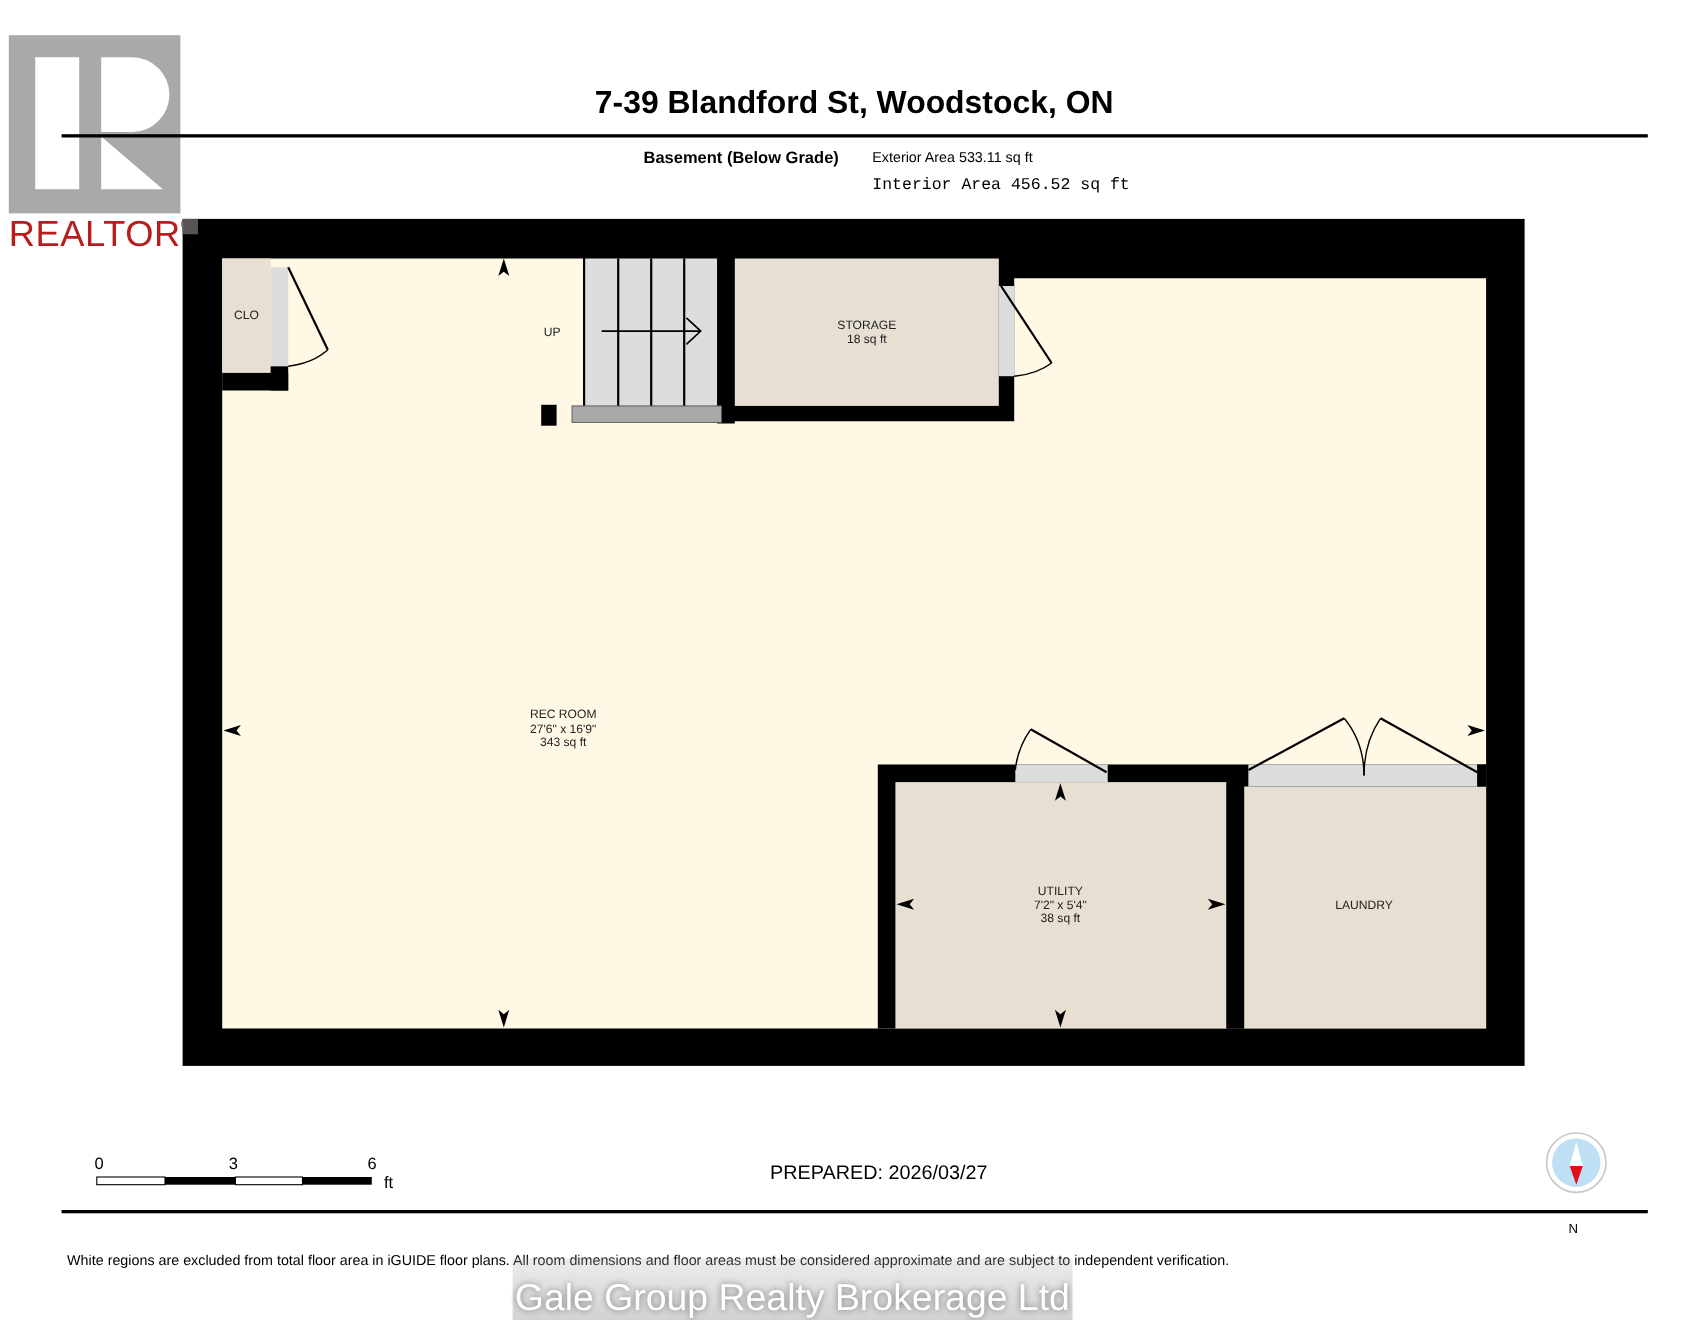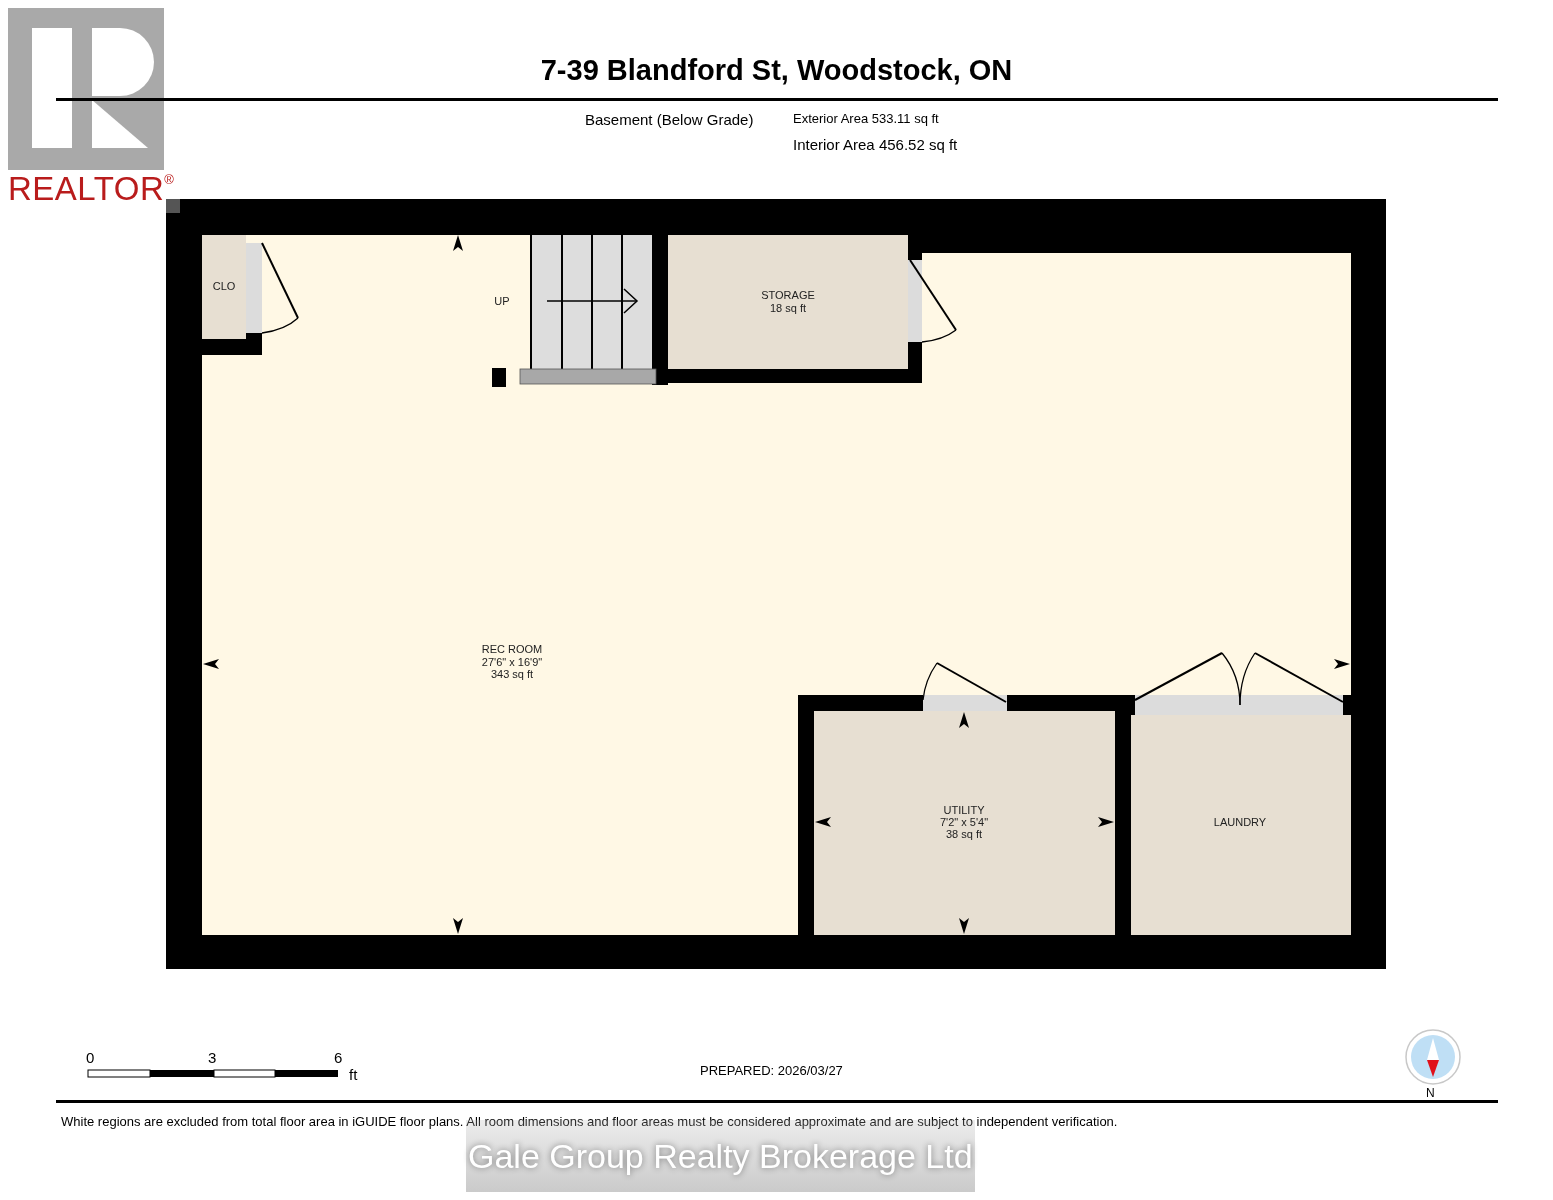--- a/index.html
+++ b/index.html
@@ -1,29 +1,29 @@
 <!DOCTYPE html>
 <html><head>
 <meta charset="utf-8">
 <style>
   html, body { margin:0; padding:0; background:#ffffff; }
   body { width:1553px; height:1200px; position:relative; overflow:hidden; font-family:"Liberation Sans", sans-serif; color:#000; }
-  .abs { position:absolute; }
+  .abs { position:absolute;margin-top:24px; }
   .logo { left:8px; top:8px; width:156px; height:162px; background:#a9a9a9; }
   .logo-text { left:8px; top:170px; font-size:33px; color:#b91c1c; letter-spacing:0.5px; }
   .logo-text sup { font-size:13px; vertical-align:top; position:relative; top:2px; }
   .title { left:0; width:1553px; top:54px; text-align:center; font-size:29px; font-weight:bold; }
   .rule { left:56px; width:1442px; height:3px; background:#000; }
-  .subtitle { left:585px; top:111px; font-size:15px; font-weight:normal; }
+  .subtitle { left:585px; top:111px; font-size:15px; font-weight:bold; }
   .area1 { left:793px; top:111px; font-size:13px; }
-  .area2 { left:793px; top:136px; font-size:15px; }
+  .area2 { left:793px; top:136px; font-size:15px;font-family:Liberation Mono, monospace; }
   svg.plan { position:absolute; left:0; top:0; }
   .room-label { font-family:"Liberation Sans", sans-serif; font-size:11px; fill:#222; text-anchor:middle; }
   .scale-num { font-size:15px; }
-  .prepared { left:700px; top:1063px; font-size:13px; }
+  .prepared { left:700px; top:1032px; font-size:18px; }
   .disclaimer { left:61px; top:1114px; font-size:13px; }
   .watermark { left:466px; top:1120px; font-size:34px; color:#fff; text-shadow:0 0 6px rgba(0,0,0,0.45); background:linear-gradient(to bottom, rgba(180,180,180,0.25), rgba(150,150,150,0.5)); padding:16px 2px; line-height:40px; }
   .compass-n { left:1426px; top:1086px; font-size:12px; }
 </style>
 </head>
 <body>
 
 <div class="abs logo">
   <svg width="156" height="162" viewBox="0 0 156 162">
     <rect x="24" y="20" width="40" height="120" fill="#fff"></rect>

